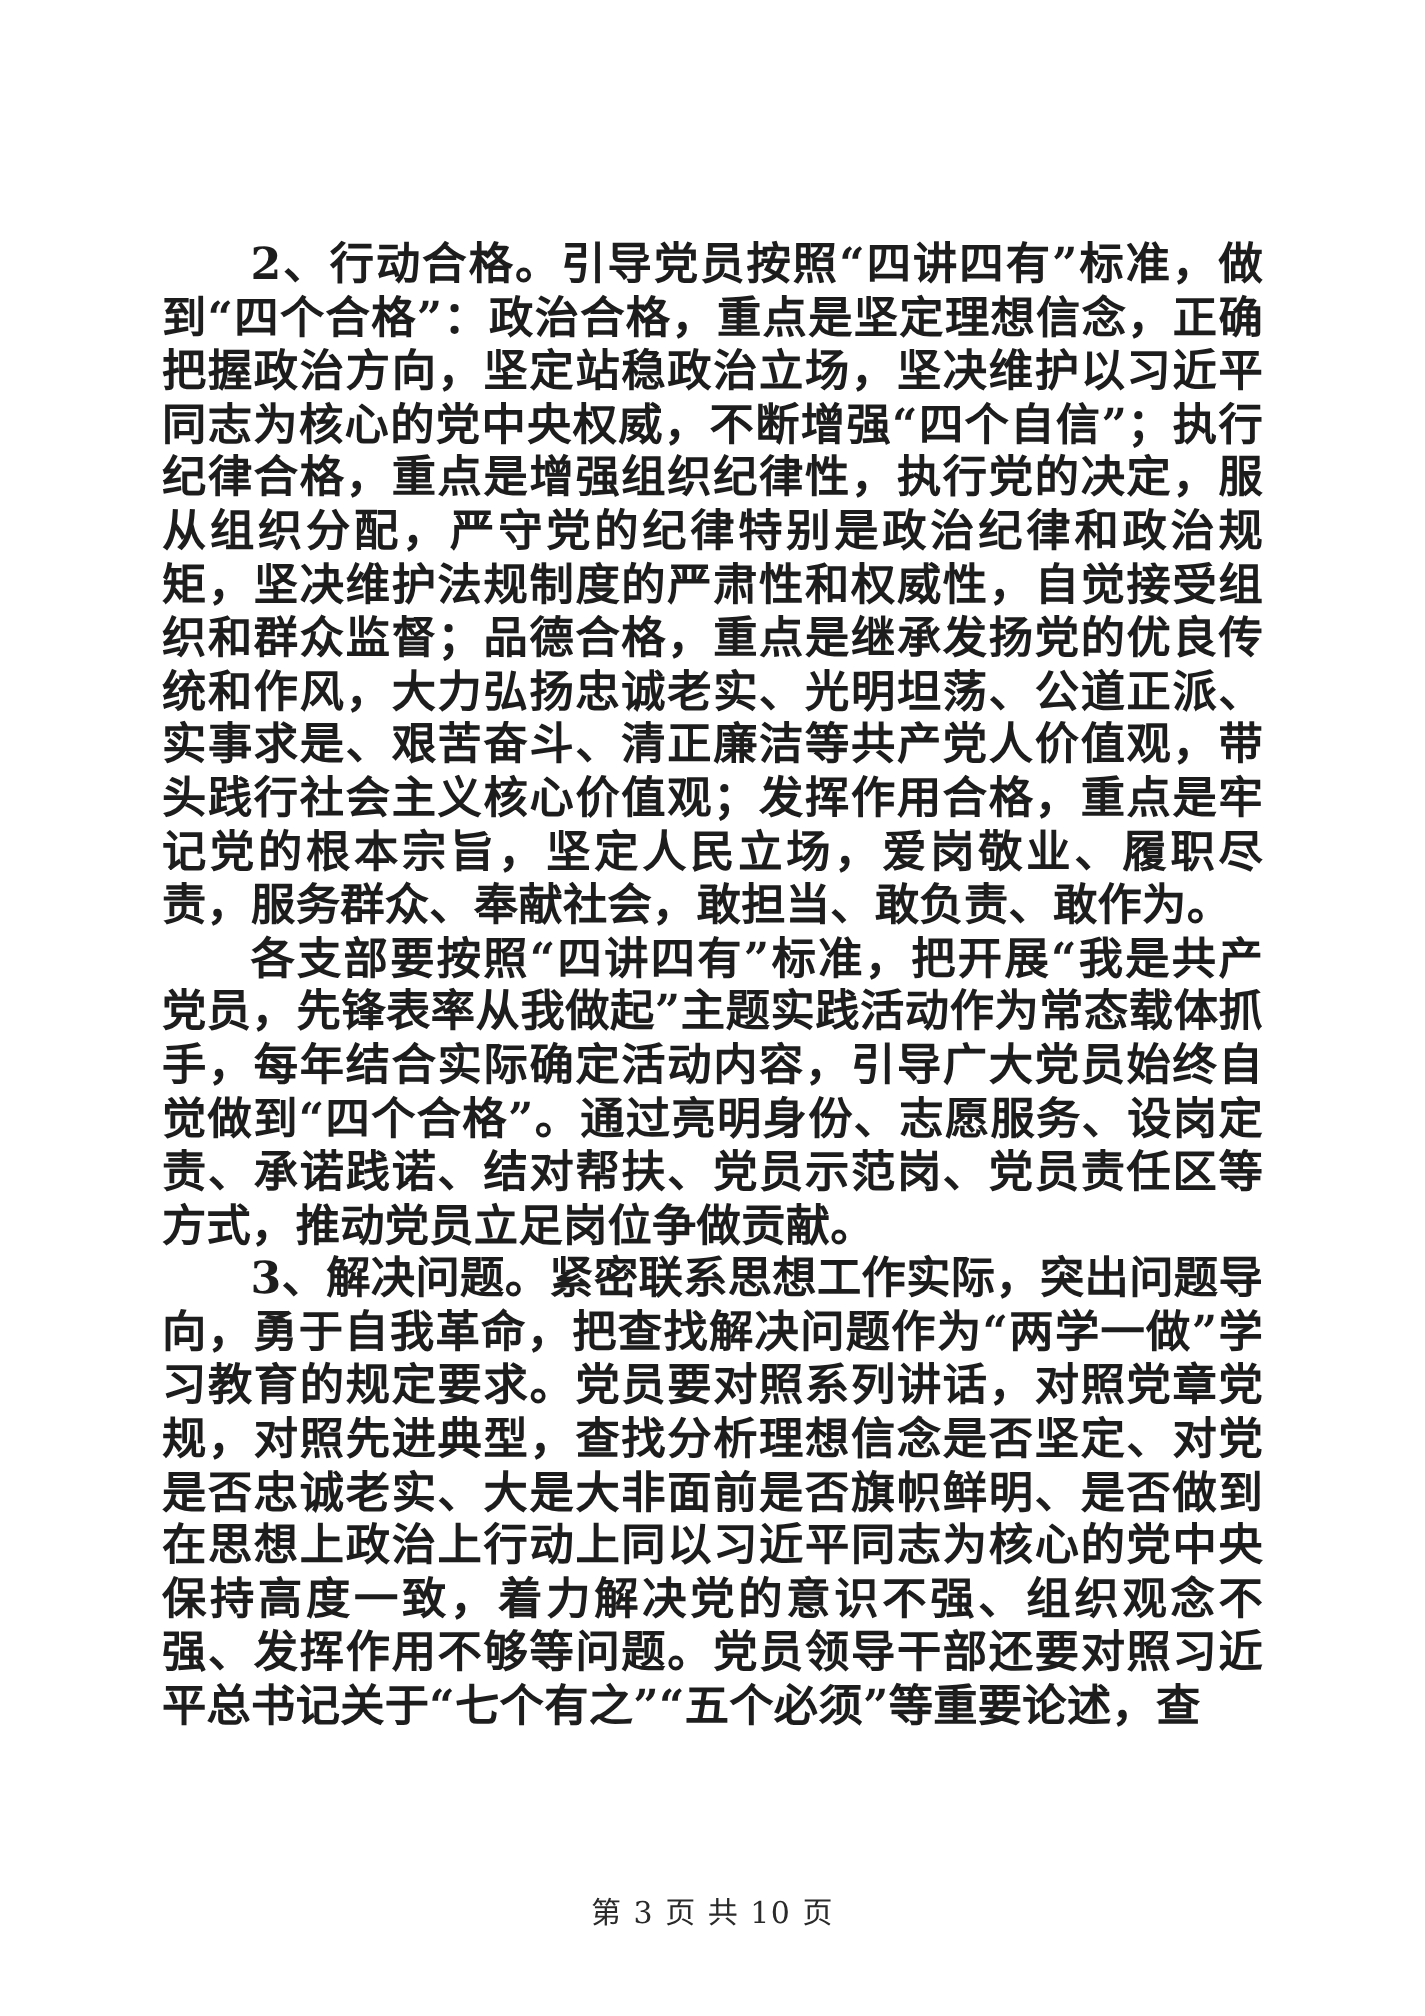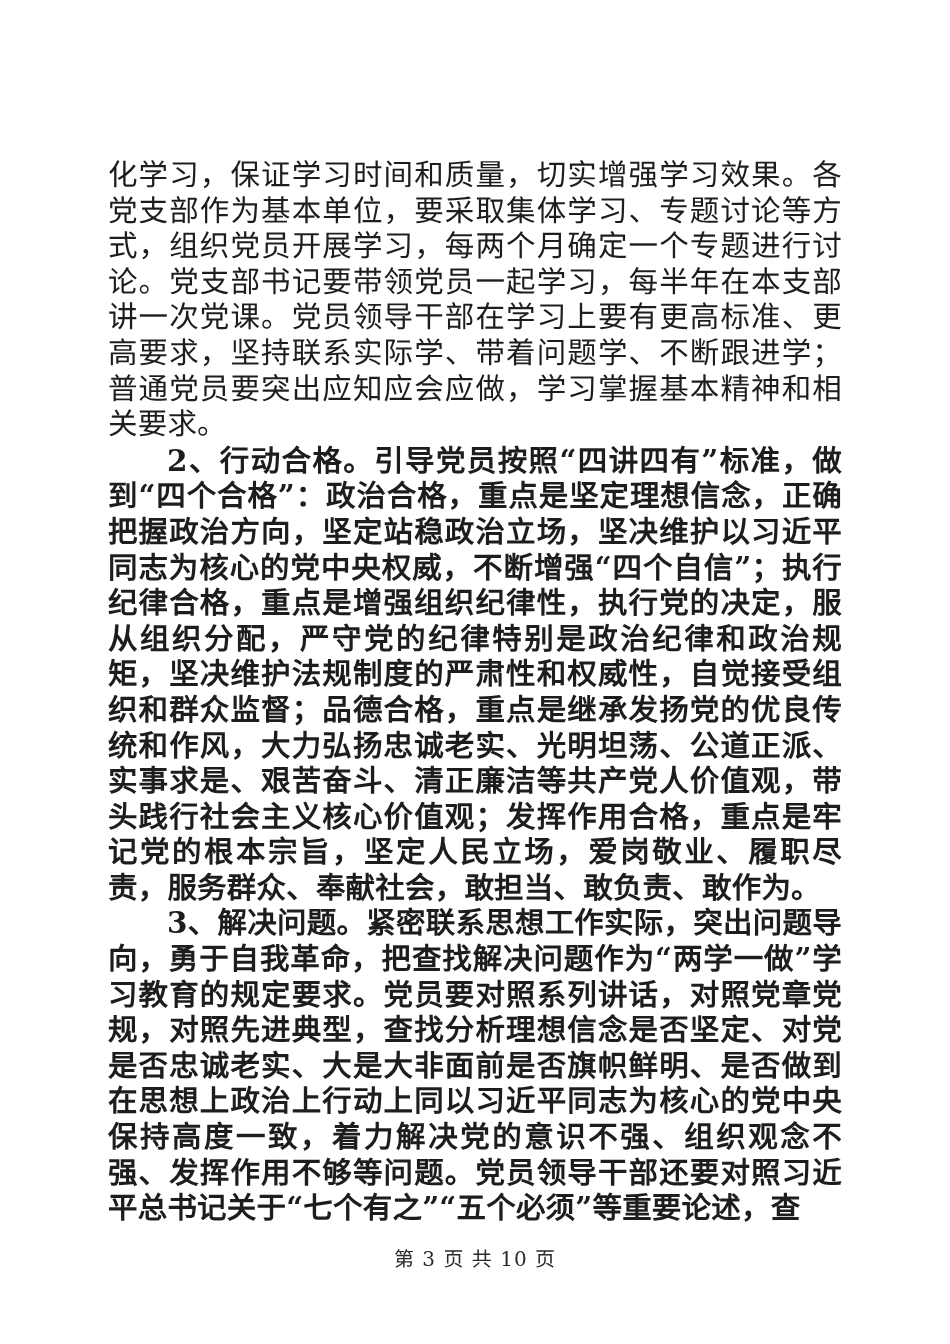--- a/index.html
+++ b/index.html
@@ -47,30 +47,31 @@
     top: 1243px;
     width: 950px;
     text-align: center;
     font-family: "DejaVu Serif", "Liberation Serif", serif;
     font-size: 20px;
     color: #2a2a2a;
     letter-spacing: 1px;
   }
   .footer-inner {
     display: inline-block;
+    margin-top: 16px;
   }
 </style>
 </head>
 <body>
 
 <div class="page">
 
   <div class="doc-body">
-    <p class="para">化学习，保证学习时间和质量，切实增强学习效果。各党支部作为基本单位，要采取集体学习、专题讨论等方式，组织党员开展学习，每两个月确定一个专题进行讨论。党支部书记要带领党员一起学习，每半年在本支部讲一次党课。党员领导干部在学习上要有更高标准、更高要求，坚持联系实际学、带着问题学、不断跟进学；普通党员要突出应知应会应做，学习掌握基本精神和相关要求。</p>
     <p class="para indent">2、行动合格。引导党员按照“四讲四有”标准，做到“四个合格”：政治合格，重点是坚定理想信念，正确把握政治方向，坚定站稳政治立场，坚决维护以习近平同志为核心的党中央权威，不断增强“四个自信”；执行纪律合格，重点是增强组织纪律性，执行党的决定，服从组织分配，严守党的纪律特别是政治纪律和政治规矩，坚决维护法规制度的严肃性和权威性，自觉接受组织和群众监督；品德合格，重点是继承发扬党的优良传统和作风，大力弘扬忠诚老实、光明坦荡、公道正派、实事求是、艰苦奋斗、清正廉洁等共产党人价值观，带头践行社会主义核心价值观；发挥作用合格，重点是牢记党的根本宗旨，坚定人民立场，爱岗敬业、履职尽责，服务群众、奉献社会，敢担当、敢负责、敢作为。</p>
+    <p class="para indent">各支部要按照“四讲四有”标准，把开展“我是共产党员，先锋表率从我做起”主题实践活动作为常态载体抓手，每年结合实际确定活动内容，引导广大党员始终自觉做到“四个合格”。通过亮明身份、志愿服务、设岗定责、承诺践诺、结对帮扶、党员示范岗、党员责任区等方式，推动党员立足岗位争做贡献。</p>
     <p class="para indent">3、解决问题。紧密联系思想工作实际，突出问题导向，勇于自我革命，把查找解决问题作为“两学一做”学习教育的规定要求。党员要对照系列讲话，对照党章党规，对照先进典型，查找分析理想信念是否坚定、对党是否忠诚老实、大是大非面前是否旗帜鲜明、是否做到在思想上政治上行动上同以习近平同志为核心的党中央保持高度一致，着力解决党的意识不强、组织观念不强、发挥作用不够等问题。党员领导干部还要对照习近平总书记关于“七个有之”“五个必须”等重要论述，查</p>
   </div>
 
   <div class="footer">
     <span class="footer-inner">第 3 页  共 10 页</span>
   </div>
 
 </div>
 
 </body></html>

